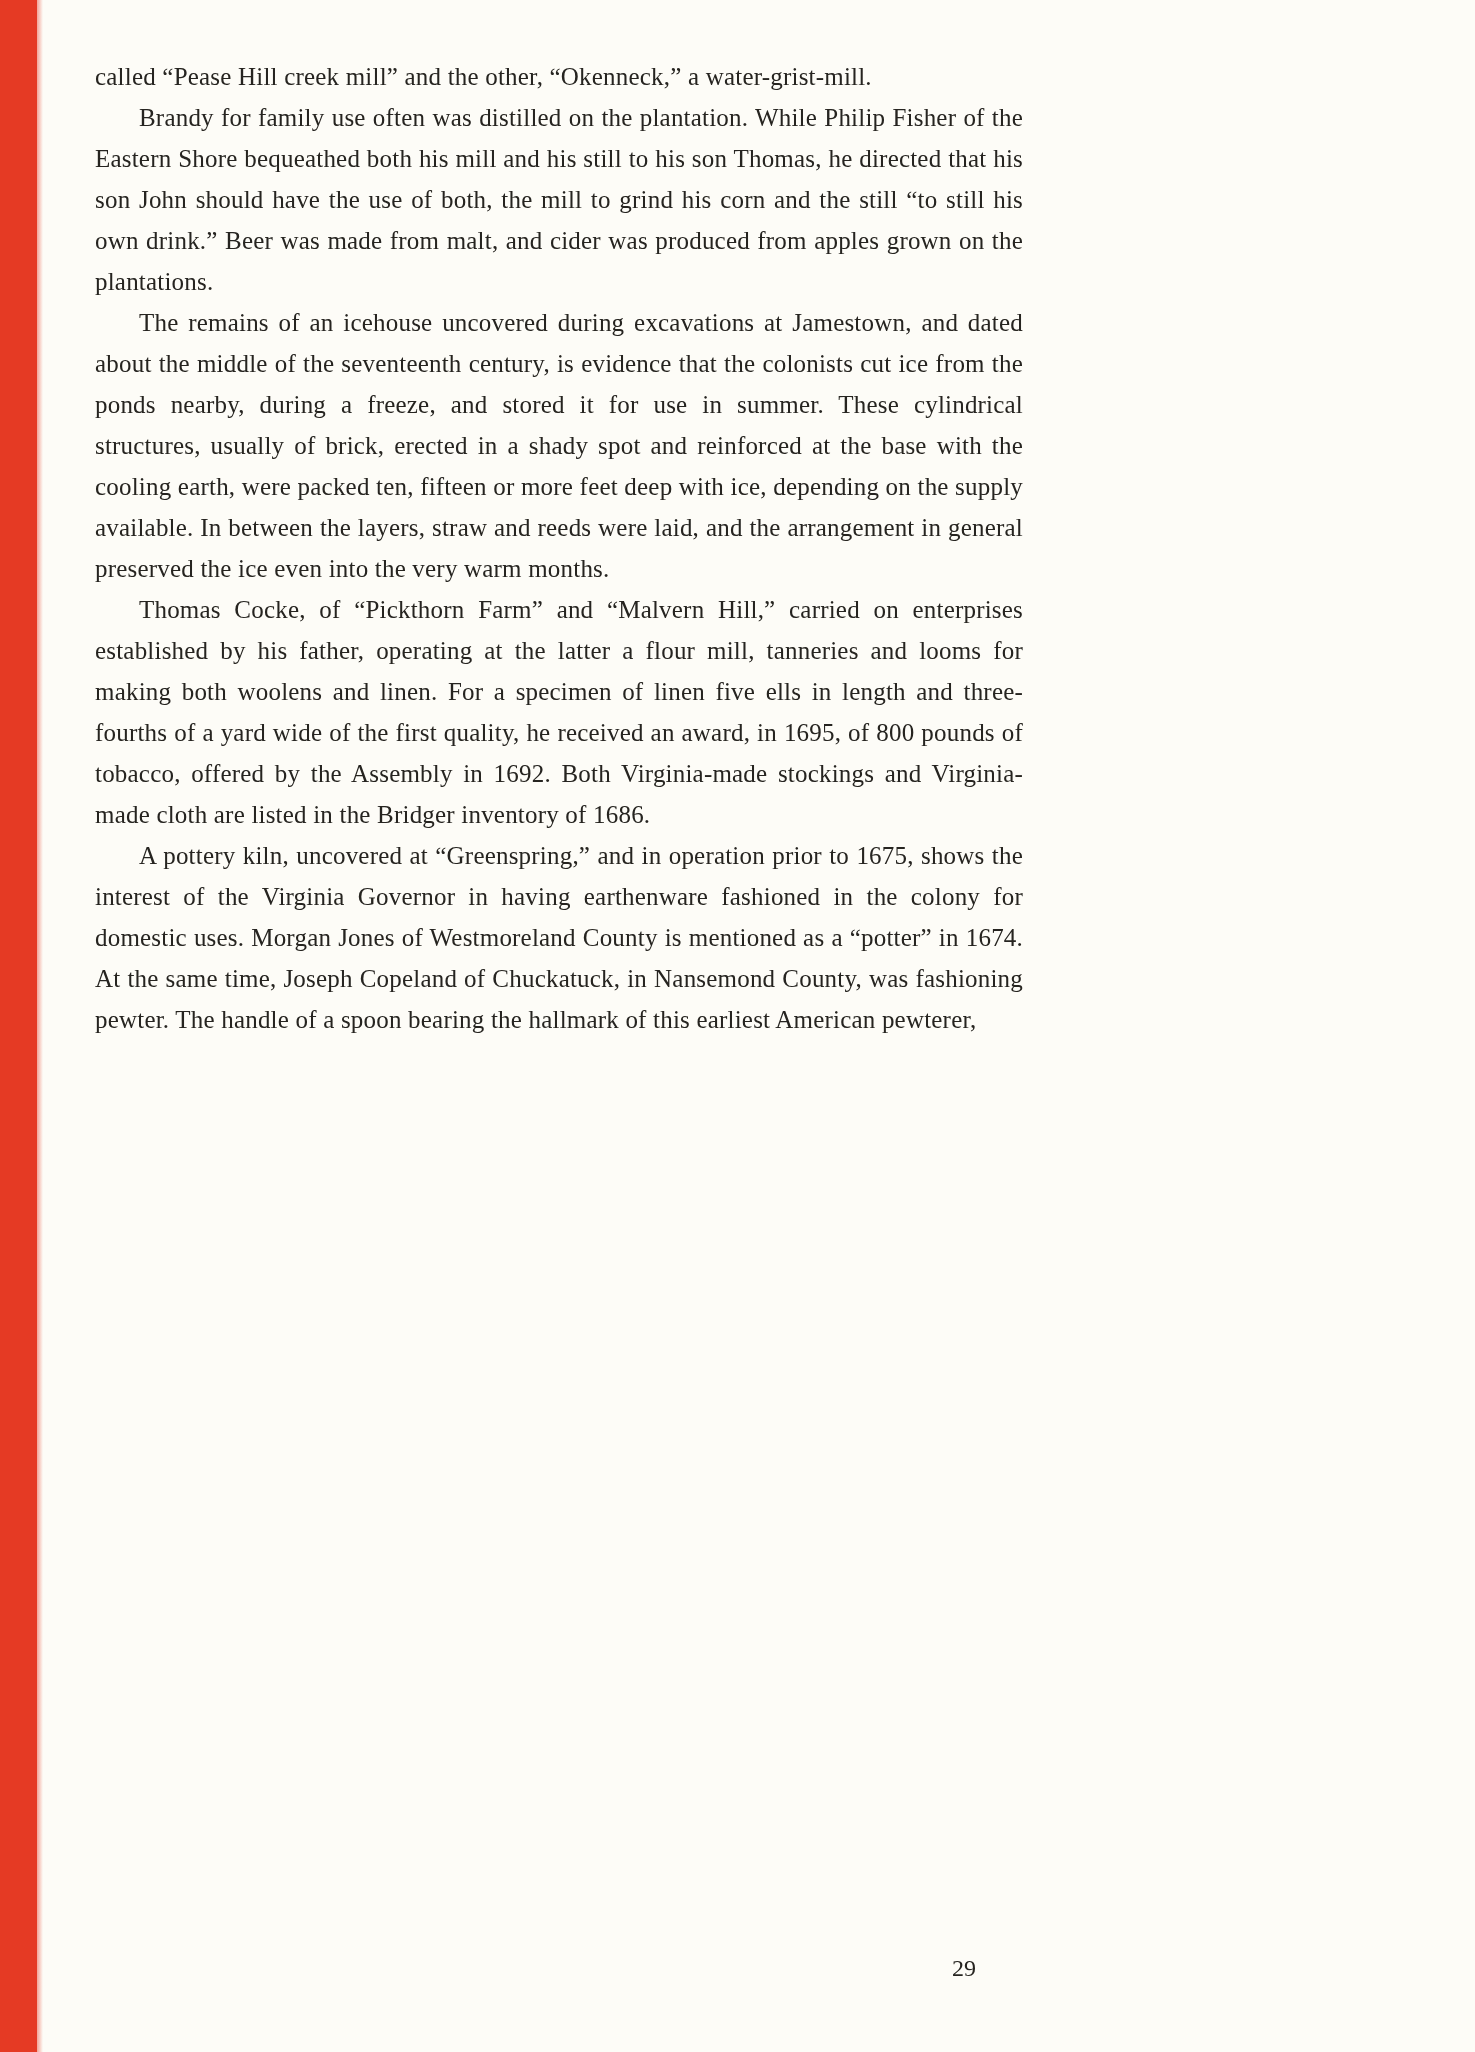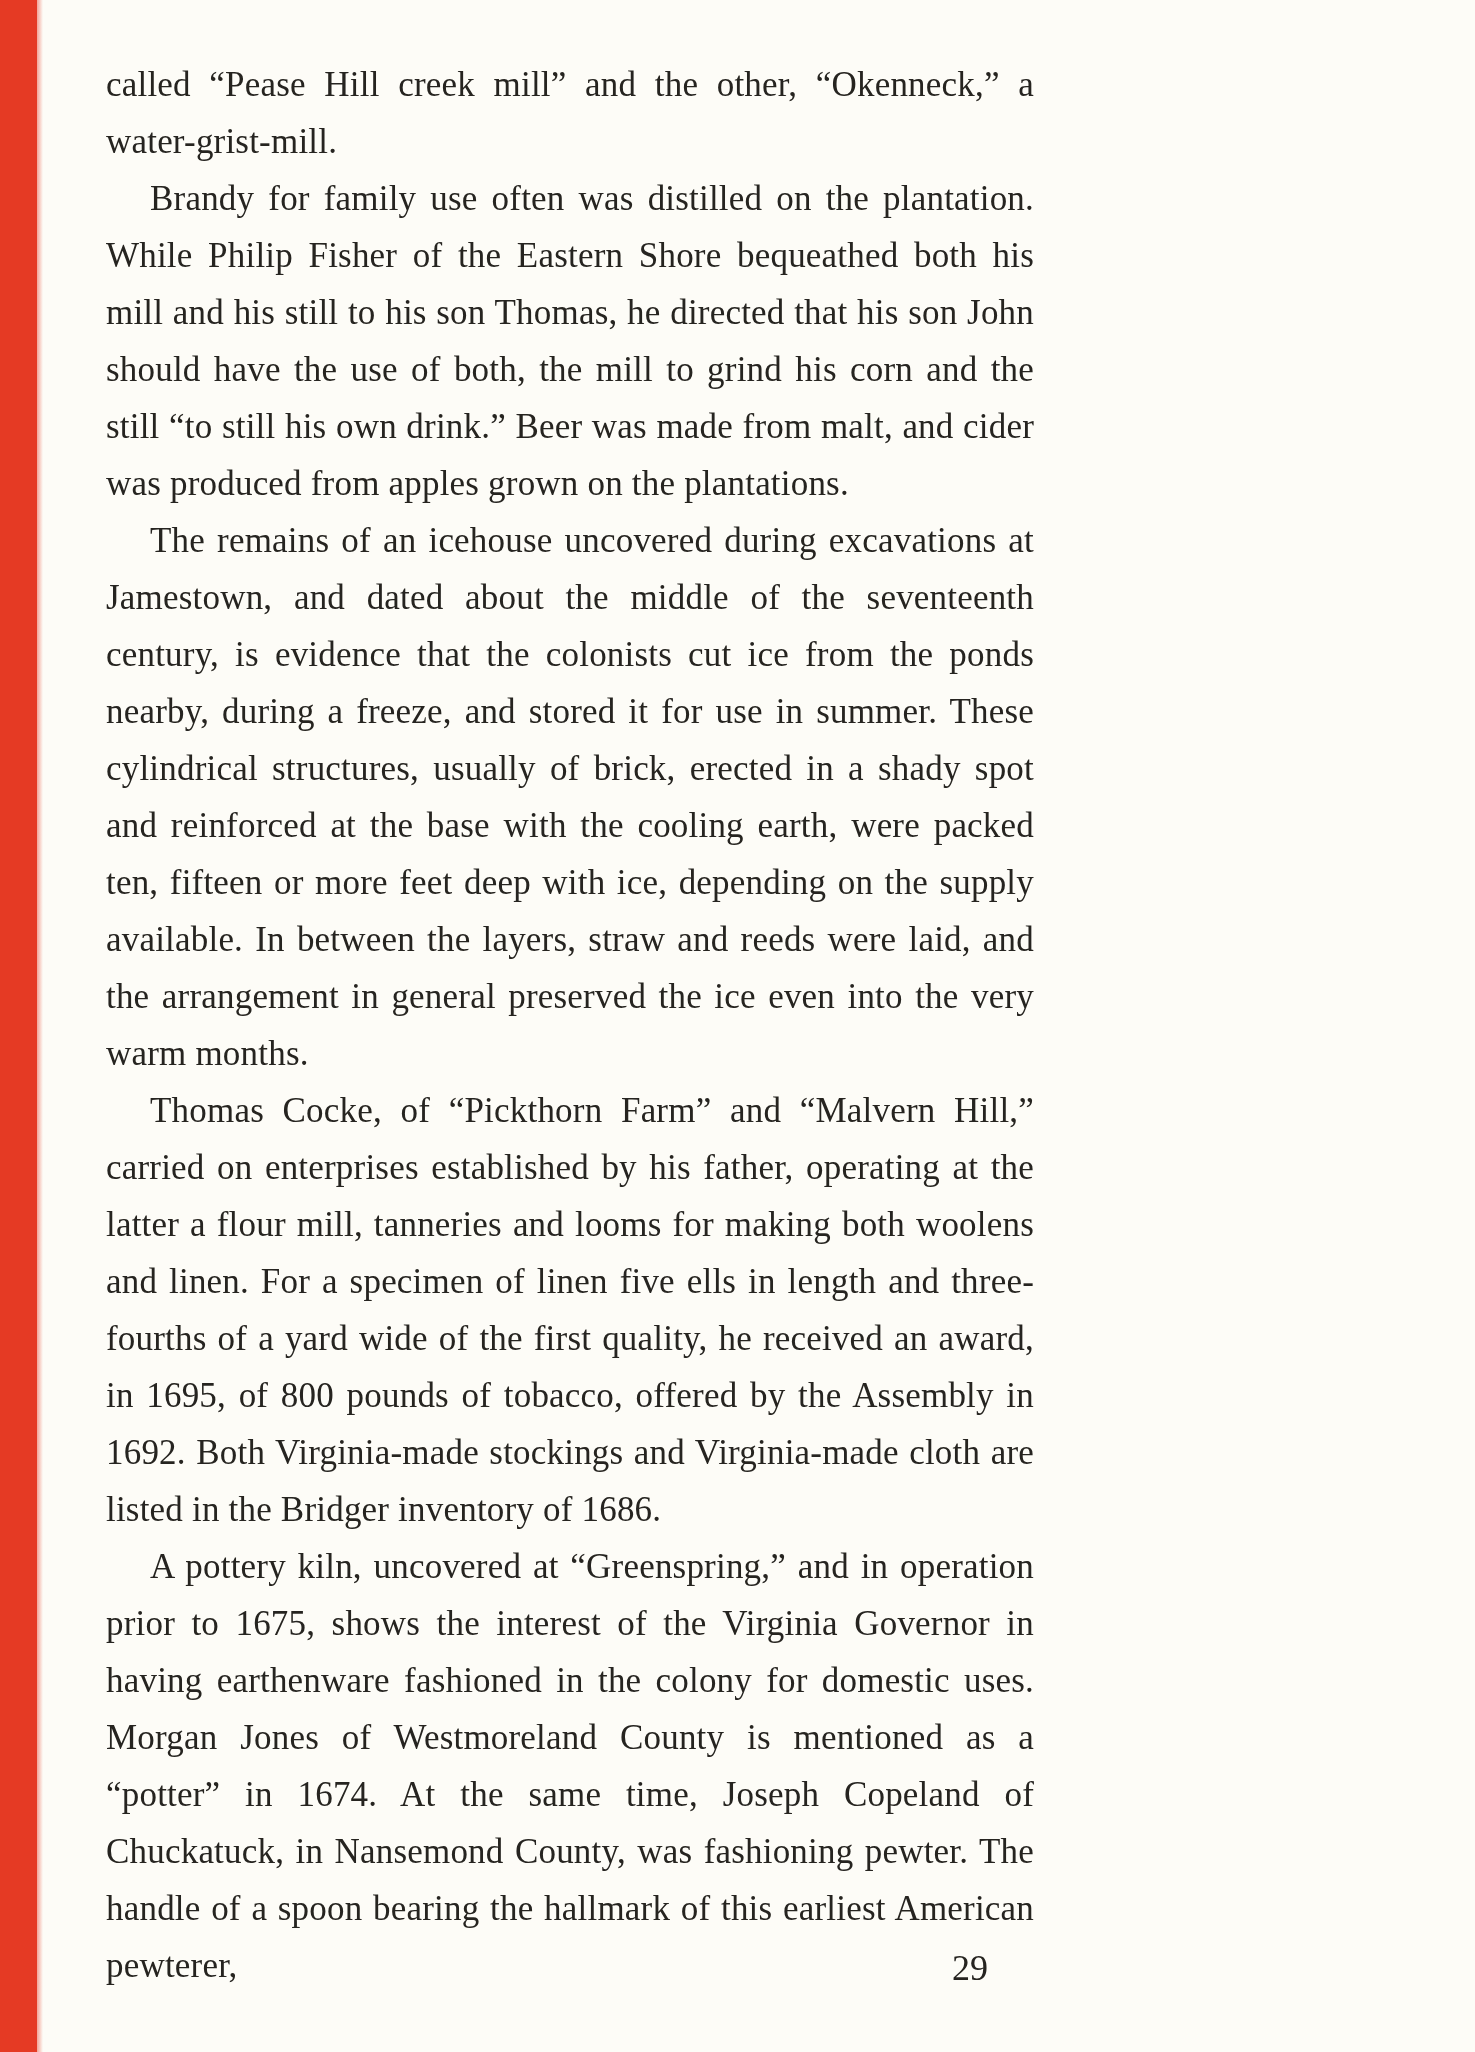--- a/index.html
+++ b/index.html
@@ -30,41 +30,41 @@
     content: "";
     position: absolute;
     right: -6px;
     top: 0;
     width: 6px;
     height: 100%;
     background: linear-gradient(to right, rgba(229,58,36,0.45), rgba(229,58,36,0));
   }
   .text-block {
     position: absolute;
-    left: 106px;
+    left: 95px;
     top: 56px;
     width: 928px;
-    font-size: 35px;
-    line-height: 57px;
+    font-size: 25px;
+    line-height: 41px;
     color: var(--ink, #262420);
     text-align: justify;
     letter-spacing: 0.2px;
   }
   .text-block p {
     margin: 0;
     padding: 0;
   }
   .text-block p.indent {
     text-indent: 44px;
   }
   .page-number {
     position: absolute;
     left: 952px;
     top: 1948px;
-    font-size: 36px;
+    font-size: 24px;
     line-height: 40px;
     color: var(--ink, #262420);
   }
 </style>
 </head>
 <body>
 
 <div class="page">
   <div class="spine"></div>
 

